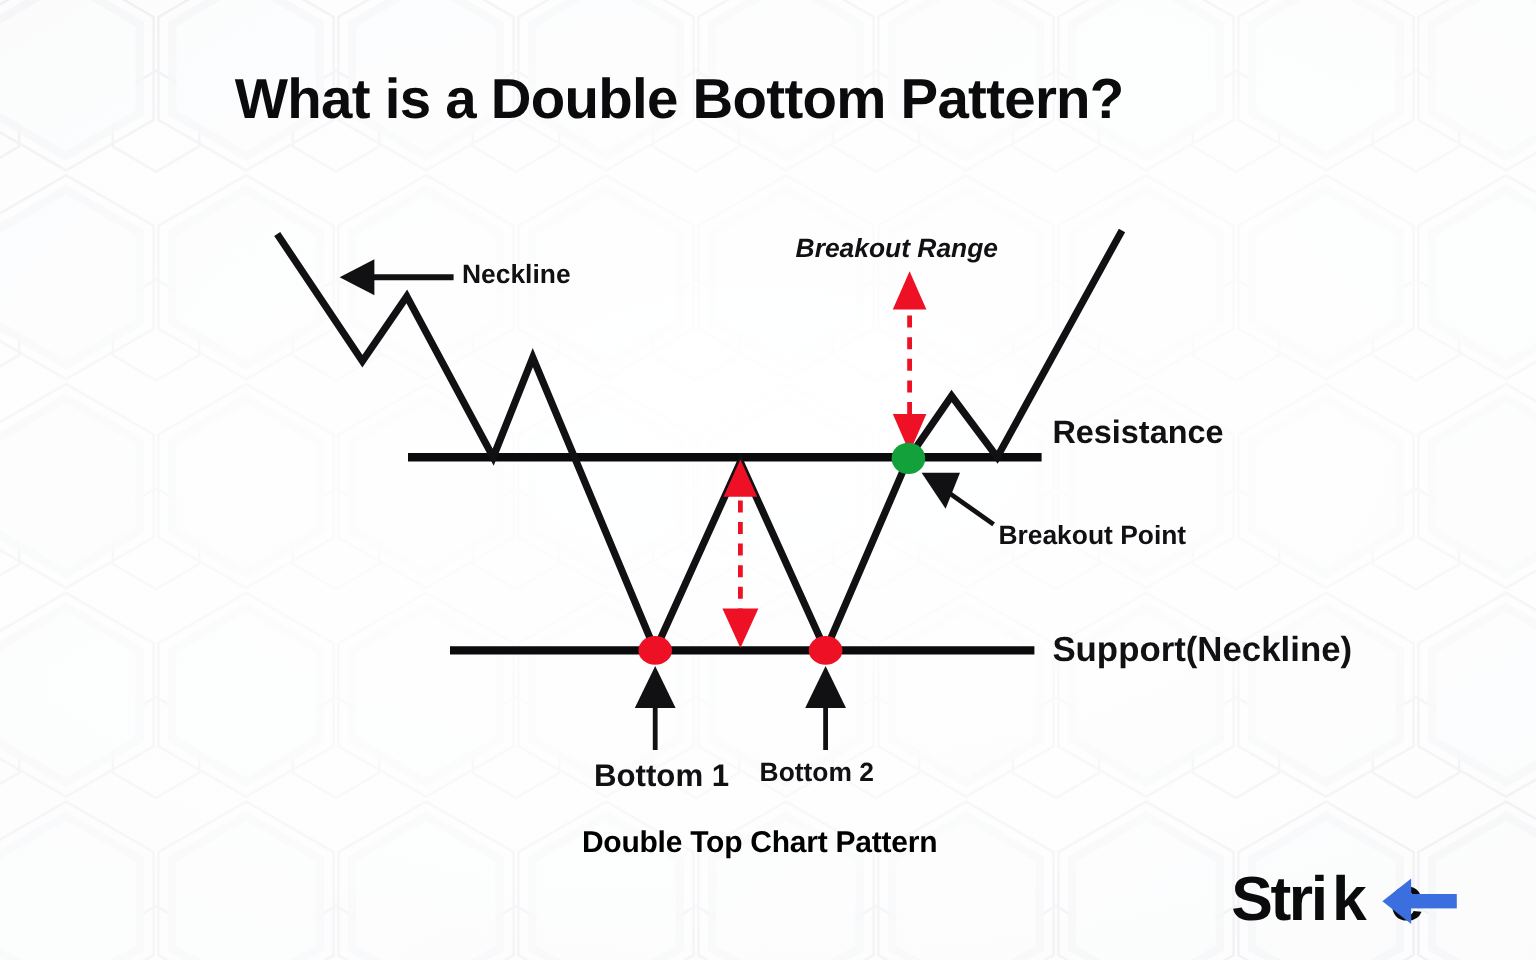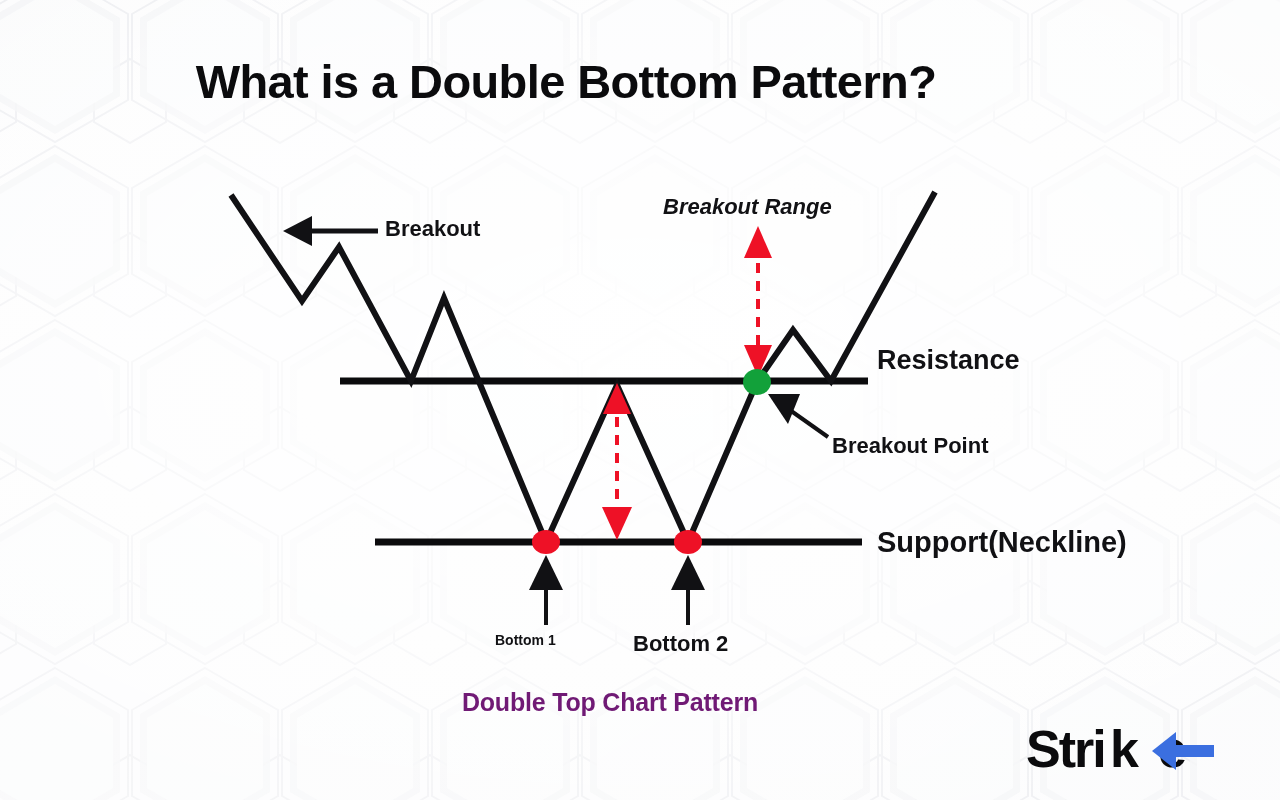--- a/index.html
+++ b/index.html
@@ -67,33 +67,34 @@
     font-weight: 700;
     font-family: "Liberation Sans", sans-serif;
     white-space: nowrap;
     line-height: 1;
   }
   #lbl-downtrend      { left: 385px;  top: 218px; font-size: 22px; }
   #lbl-breakout-range { left: 663px;  top: 196px; font-size: 22px; font-style: italic; }
   #lbl-resistance     { left: 877px;  top: 347px; font-size: 27px; }
   #lbl-breakout-point { left: 832px;  top: 435px; font-size: 22px; }
   #lbl-support        { left: 877px;  top: 528px; font-size: 29px; }
-  #lbl-bottom1        { left: 495px;  top: 633px; font-size: 14px; }
+  #lbl-bottom1        { left: 495px;  top: 633px; font-size: 26px; }
   #lbl-bottom2        { left: 633px;  top: 633px; font-size: 22px; text-align: right; }
   #caption {
     position: absolute;
     left: 0;
     top: 688px;
     width: 1220px;
     text-align: center;
     font-size: 25px;
     font-weight: 700;
-    color: #701a75;
+    color: #000000;
     letter-spacing: -0.2px;
     font-family: "Liberation Sans", sans-serif;
+    padding-left: 23px;
   }
 
   
   #logo {
     position: absolute;
     right: 22px;
     bottom: 18px;
     height: 62px;
     width: 232px;
   }
@@ -177,21 +178,21 @@
         <line x1="688" y1="625" x2="688" y2="578" stroke="#111114" stroke-width="4"></line>
         <polygon points="688,555 671,590 705,590" fill="#111114"></polygon>
       </g>
 
       <g>
         <line x1="828" y1="437" x2="787" y2="408" stroke="#111114" stroke-width="4"></line>
         <polygon points="768,394 800,394 788,424" fill="#111114"></polygon>
       </g>
     </svg>
 
-    <div class="lbl" id="lbl-downtrend">Breakout</div>
+    <div class="lbl" id="lbl-downtrend">Neckline</div>
     <div class="lbl" id="lbl-breakout-range">Breakout Range</div>
     <div class="lbl" id="lbl-resistance">Resistance</div>
     <div class="lbl" id="lbl-breakout-point">Breakout Point</div>
     <div class="lbl" id="lbl-support">Support(Neckline)</div>
     <div class="lbl" id="lbl-bottom1">Bottom 1</div>
     <div class="lbl" id="lbl-bottom2">Bottom 2</div>
 
     <div id="caption">Double Top Chart Pattern</div>
 
     <svg id="logo" viewBox="0 0 232 62">

